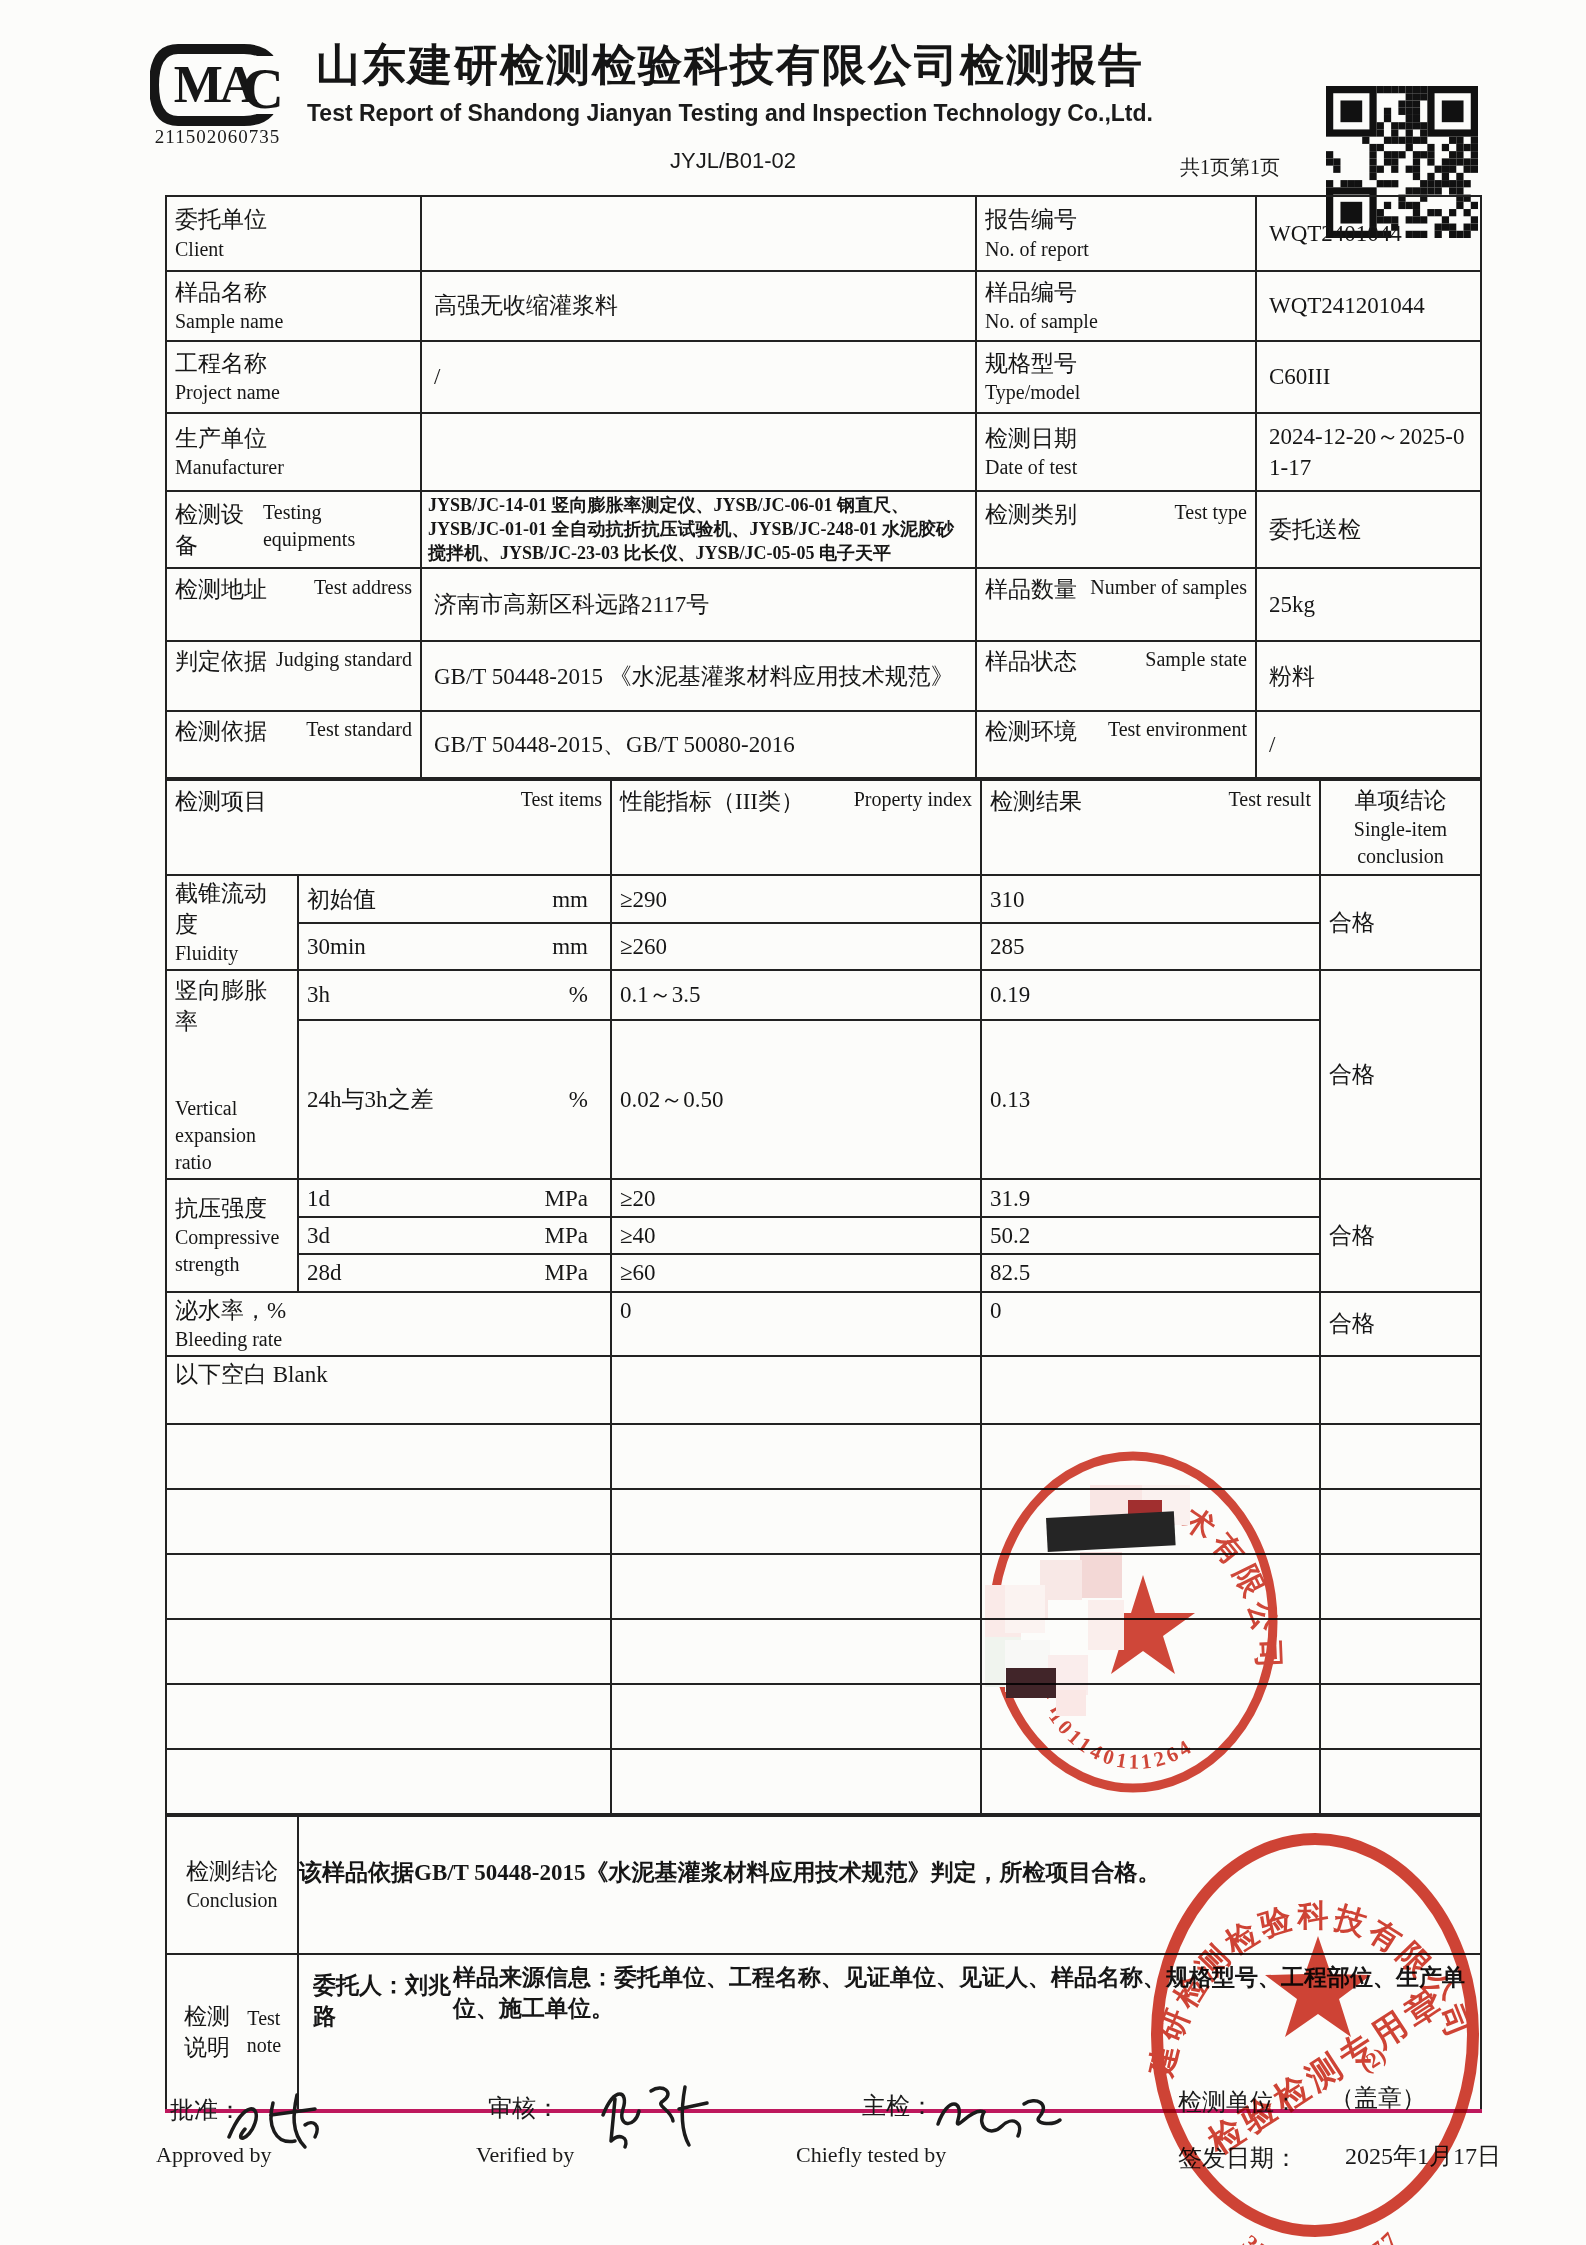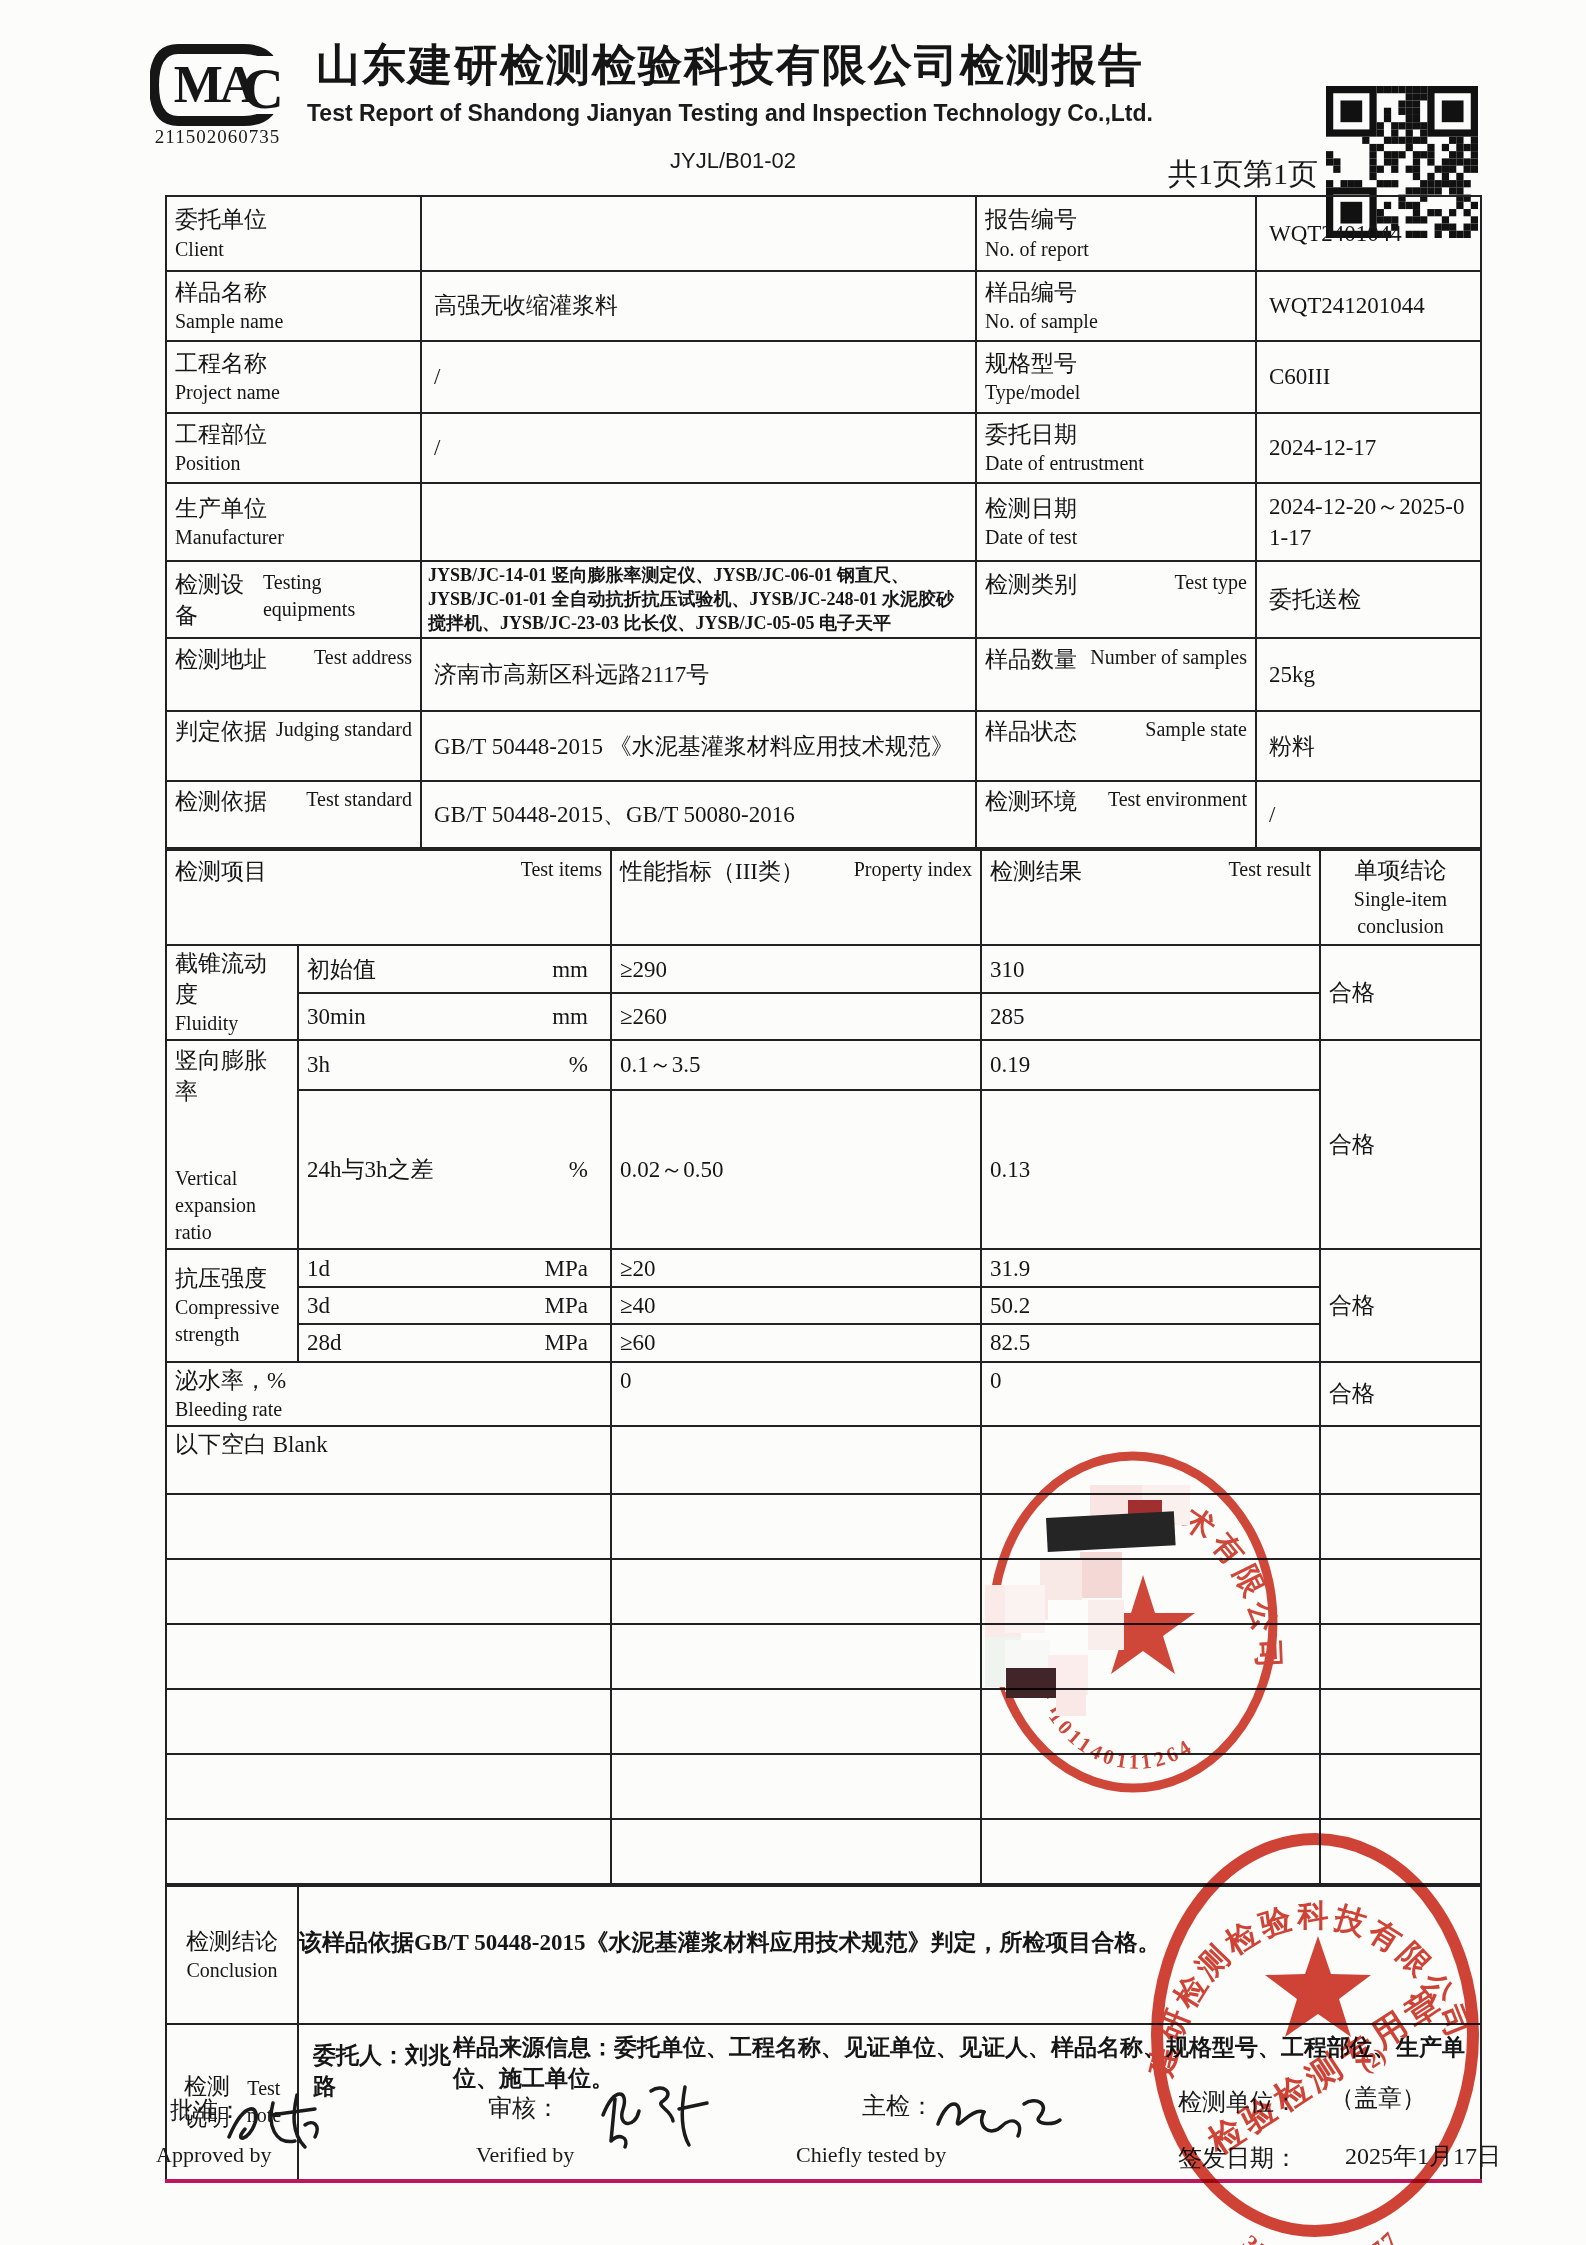--- a/index.html
+++ b/index.html
@@ -7,21 +7,21 @@
   .page {
     position:relative; width:1586px; height:2245px; margin:0 auto;
     background:#fcfcfa; overflow:hidden; color:#1a1a1a;
     font-family:"Liberation Serif","DejaVu Serif",serif;
   }
   .abs { position:absolute; }
   .ctr { text-align:center; }
   .title-cn { font-size:44px; font-weight:bold; letter-spacing:2px; color:#151515; }
   .title-en { font-size:23px; font-weight:bold; font-family:"Liberation Sans","DejaVu Sans",sans-serif; color:#1b1b1b; }
   .form-code { font-size:22px; font-family:"Liberation Sans","DejaVu Sans",sans-serif; }
-  .page-info { font-size:30px; }
+  .page-info { font-size:20px;margin-left:12px; }
   .cma-num { font-size:19px; letter-spacing:1px; }
 
   .doc { position:absolute; left:165px; top:195px; width:1315px; }
   table { border-collapse:collapse; table-layout:fixed; width:1315px; }
   td {
     border:2px solid #222; padding:2px 8px; font-size:23px; color:#161616;
     vertical-align:middle; overflow:hidden; line-height:1.35;
   }
   .en { font-size:20px; }
   .stack { display:flex; flex-direction:row; justify-content:space-between; }
@@ -251,32 +251,20 @@
               <div>工程名称</div>
               <div class="en">Project name</div>
             </td>
         <td class="val">/</td>
         <td>
               <div>规格型号</div>
               <div class="en">Type/model</div>
             </td>
         <td class="val">C60III</td>
       </tr>
-      <tr style="height:70px">
-        <td>
-              <div>工程部位</div>
-              <div class="en">Position</div>
-            </td>
-        <td class="val">/</td>
-        <td>
-              <div>委托日期</div>
-              <div class="en">Date of entrustment</div>
-            </td>
-        <td class="val">2024-12-17</td>
-      </tr>
       <tr style="height:78px">
         <td>
               <div>生产单位</div>
               <div class="en">Manufacturer</div>
             </td>
         <td class="val"></td>
         <td>
               <div>检测日期</div>
               <div class="en">Date of test</div>
             </td>

